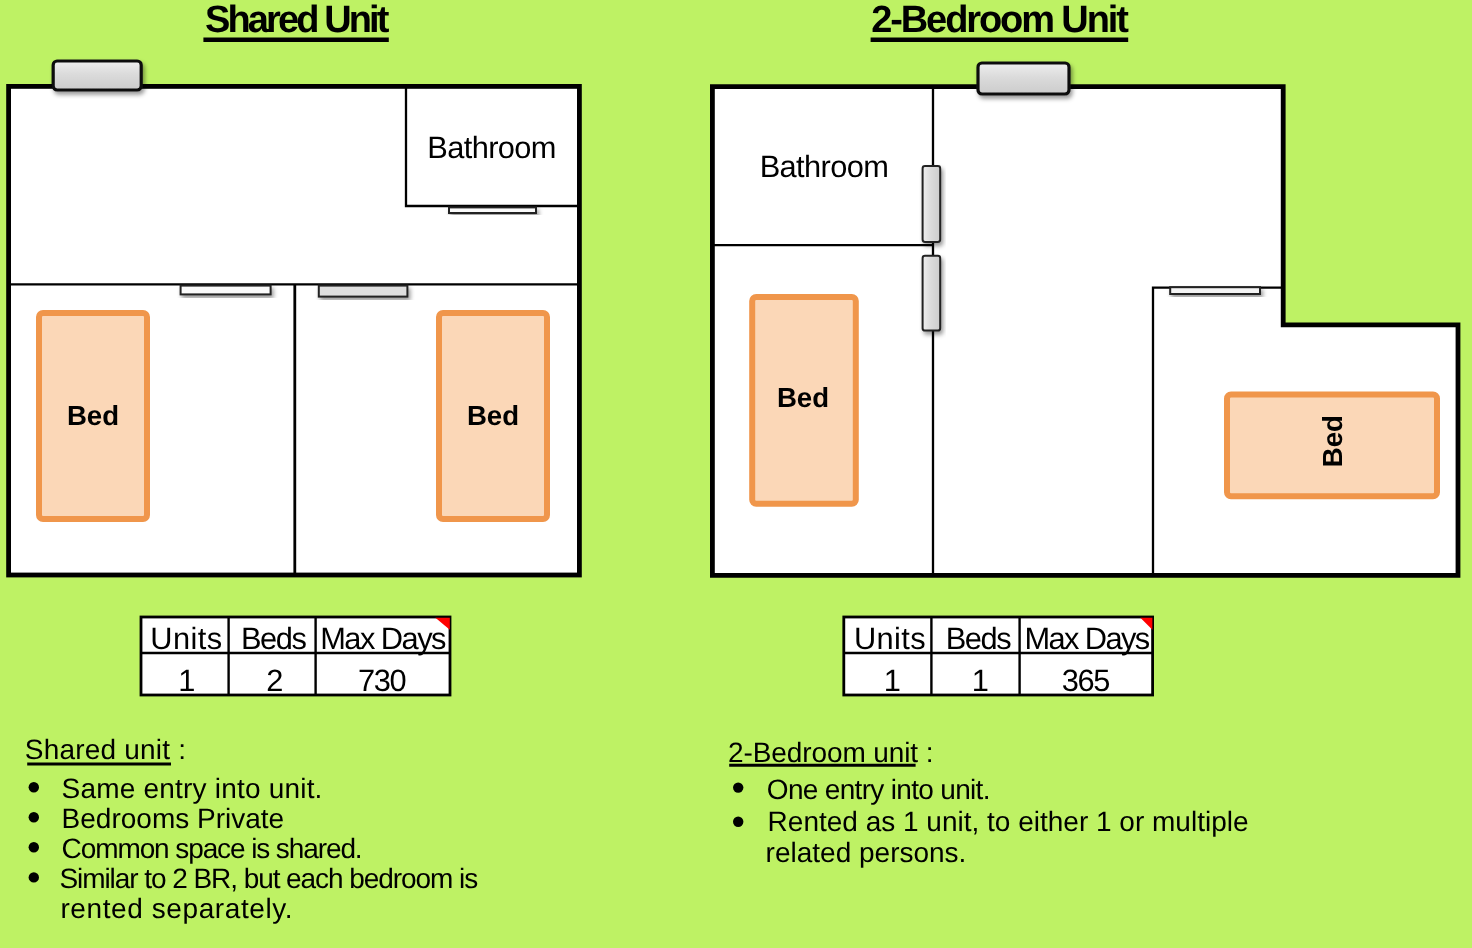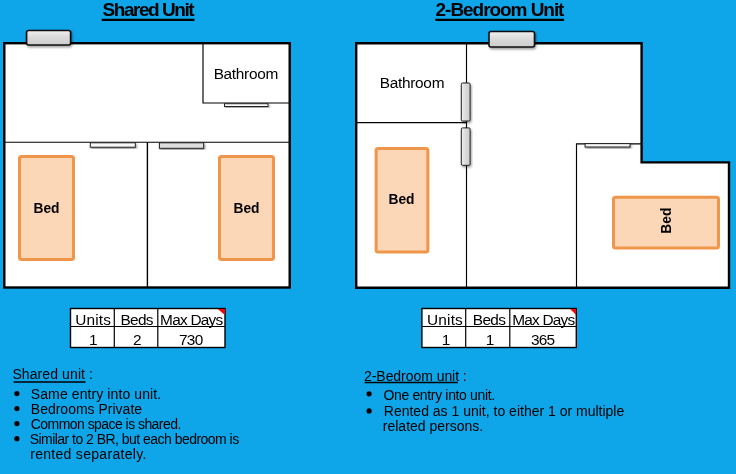--- a/index.html
+++ b/index.html
@@ -1,16 +1,16 @@
 <!DOCTYPE html>
 <html><head>
 <meta charset="utf-8">
 <style>
   html,body{margin:0;padding:0;background:#ffffff;}
-  #canvas{position:relative;width:736px;height:474px;background:#0ea5e9;overflow:hidden;
+  #canvas{position:relative;width:736px;height:474px;background:#bef264;overflow:hidden;
           font-family:"Liberation Sans", sans-serif;}
   svg{position:absolute;left:0;top:0;}
   text{font-family:"Liberation Sans", sans-serif;fill:#000000;}
 </style>
 </head>
 <body>
 <div id="canvas">
 <svg width="736" height="474" viewBox="0 0 736 474">
   <defs>
     <linearGradient id="doorGrad" x1="0" y1="0" x2="0" y2="1">

